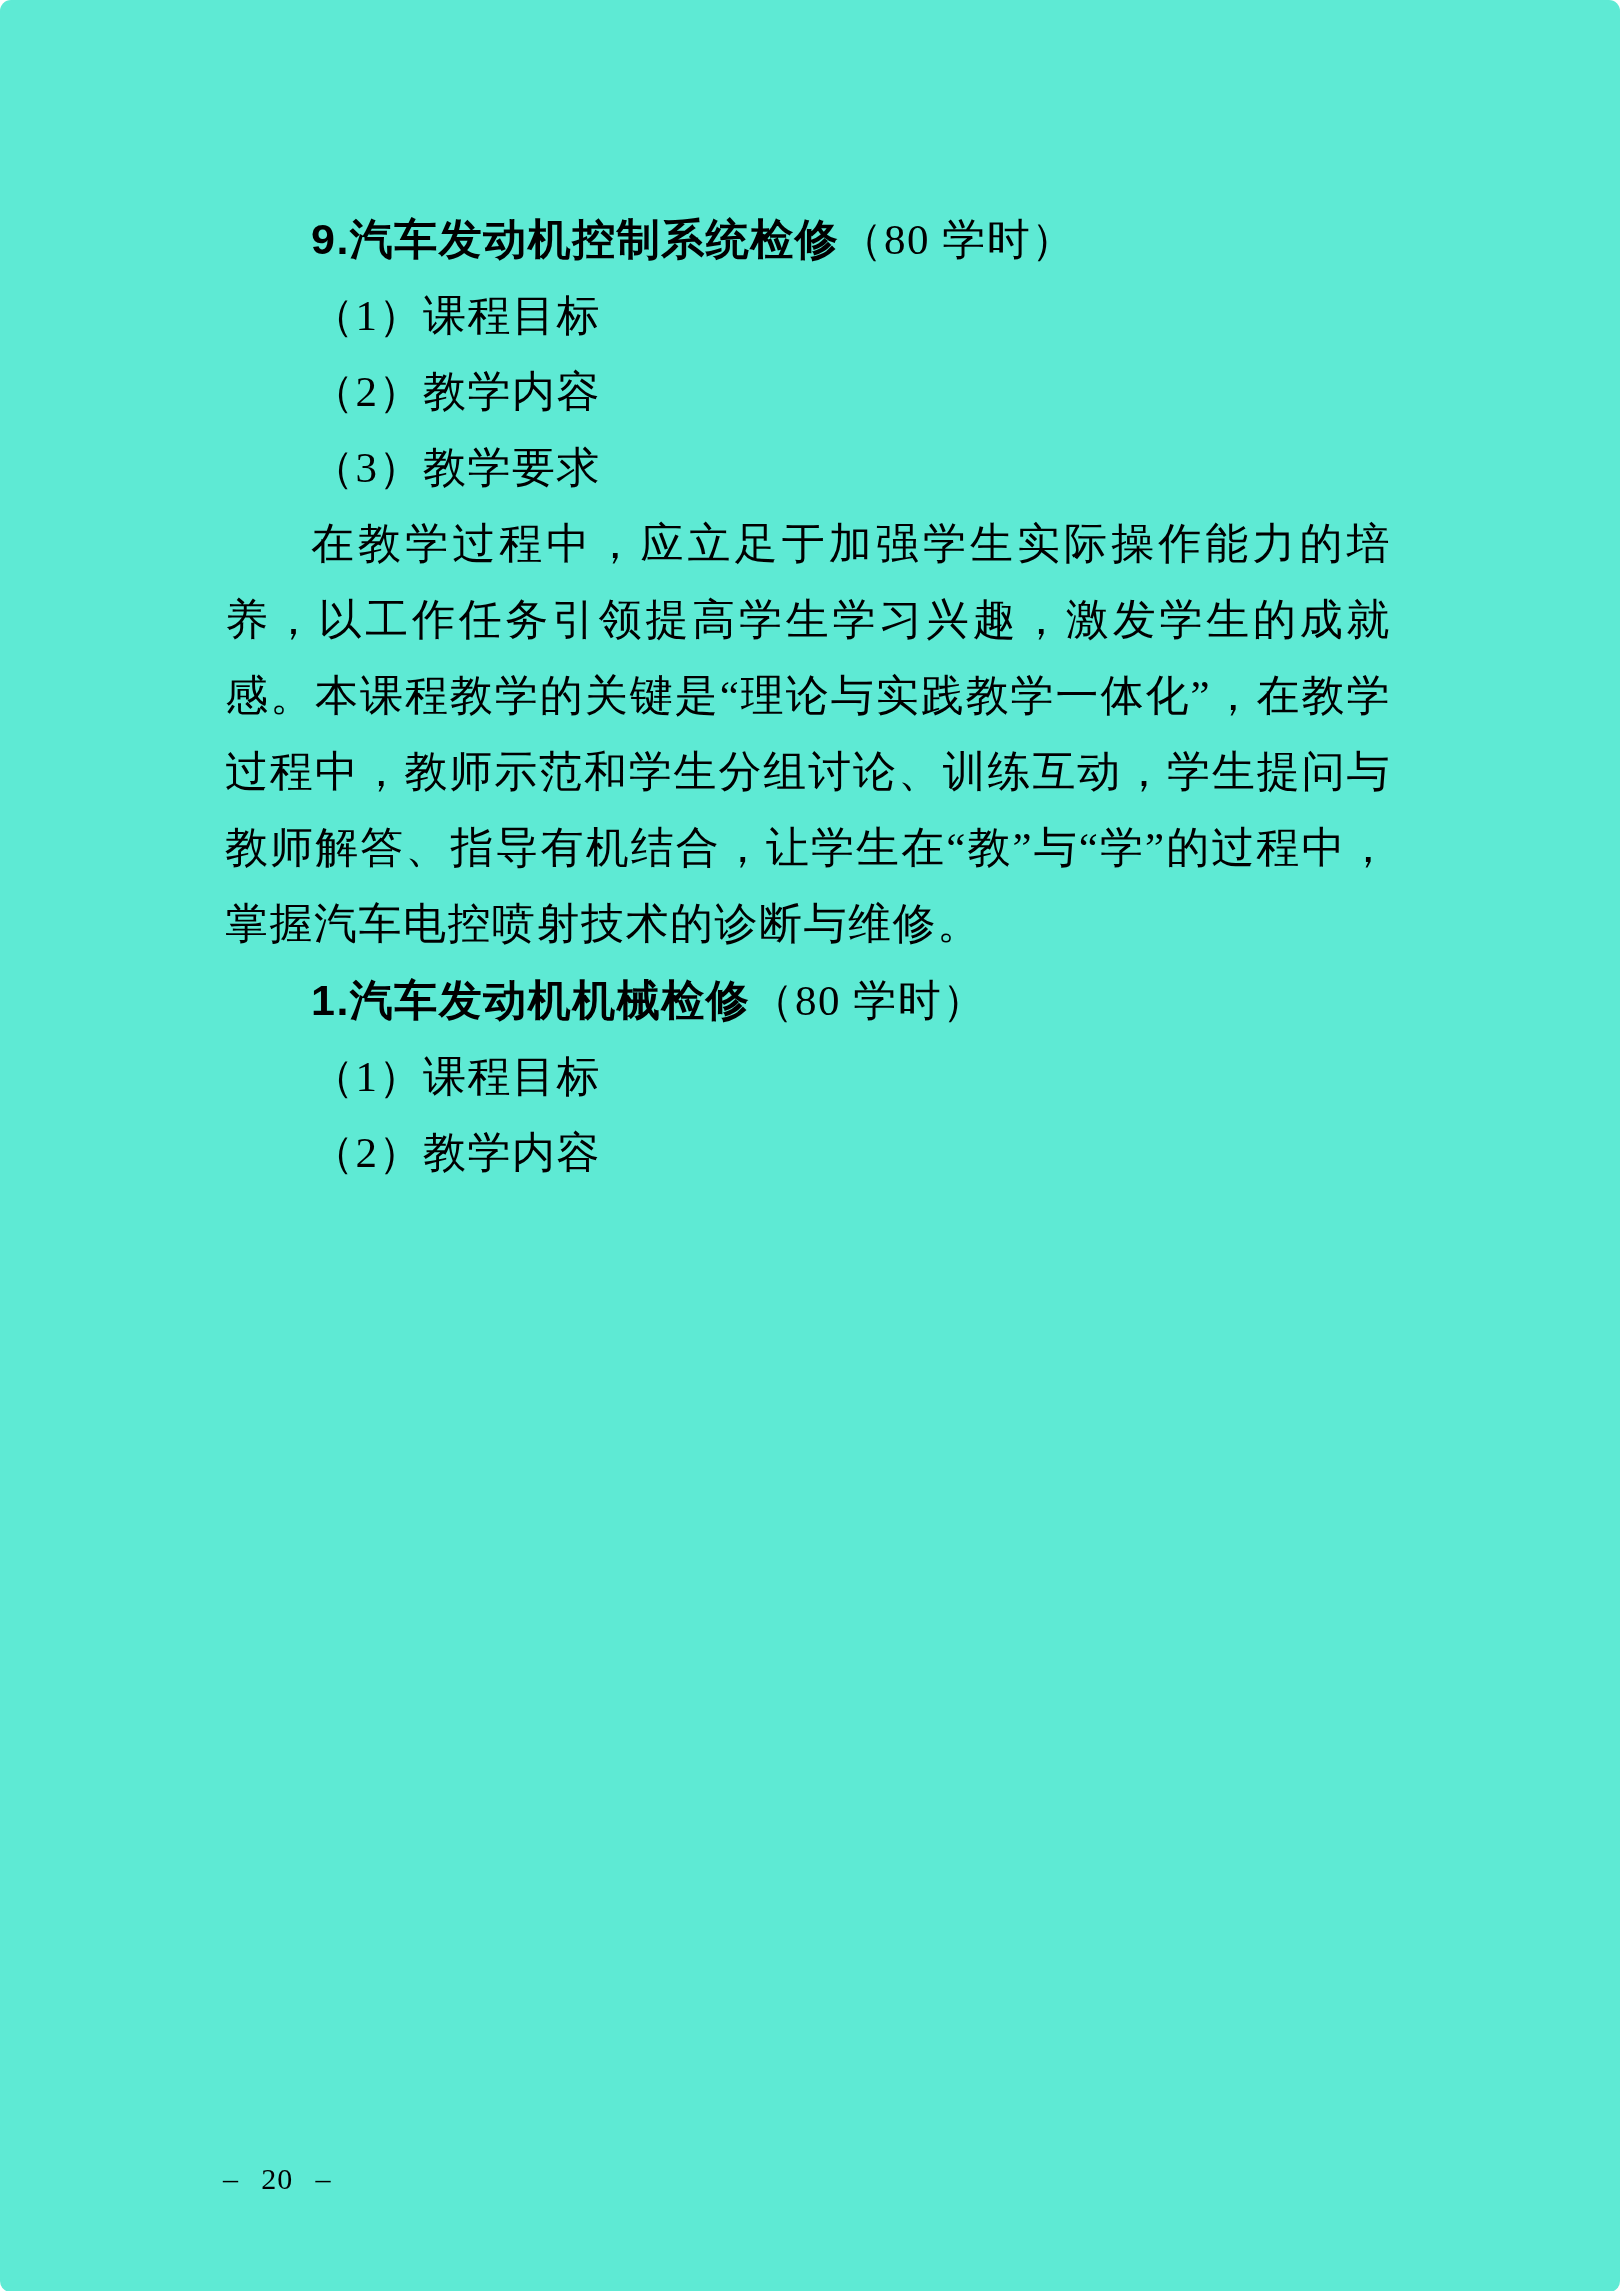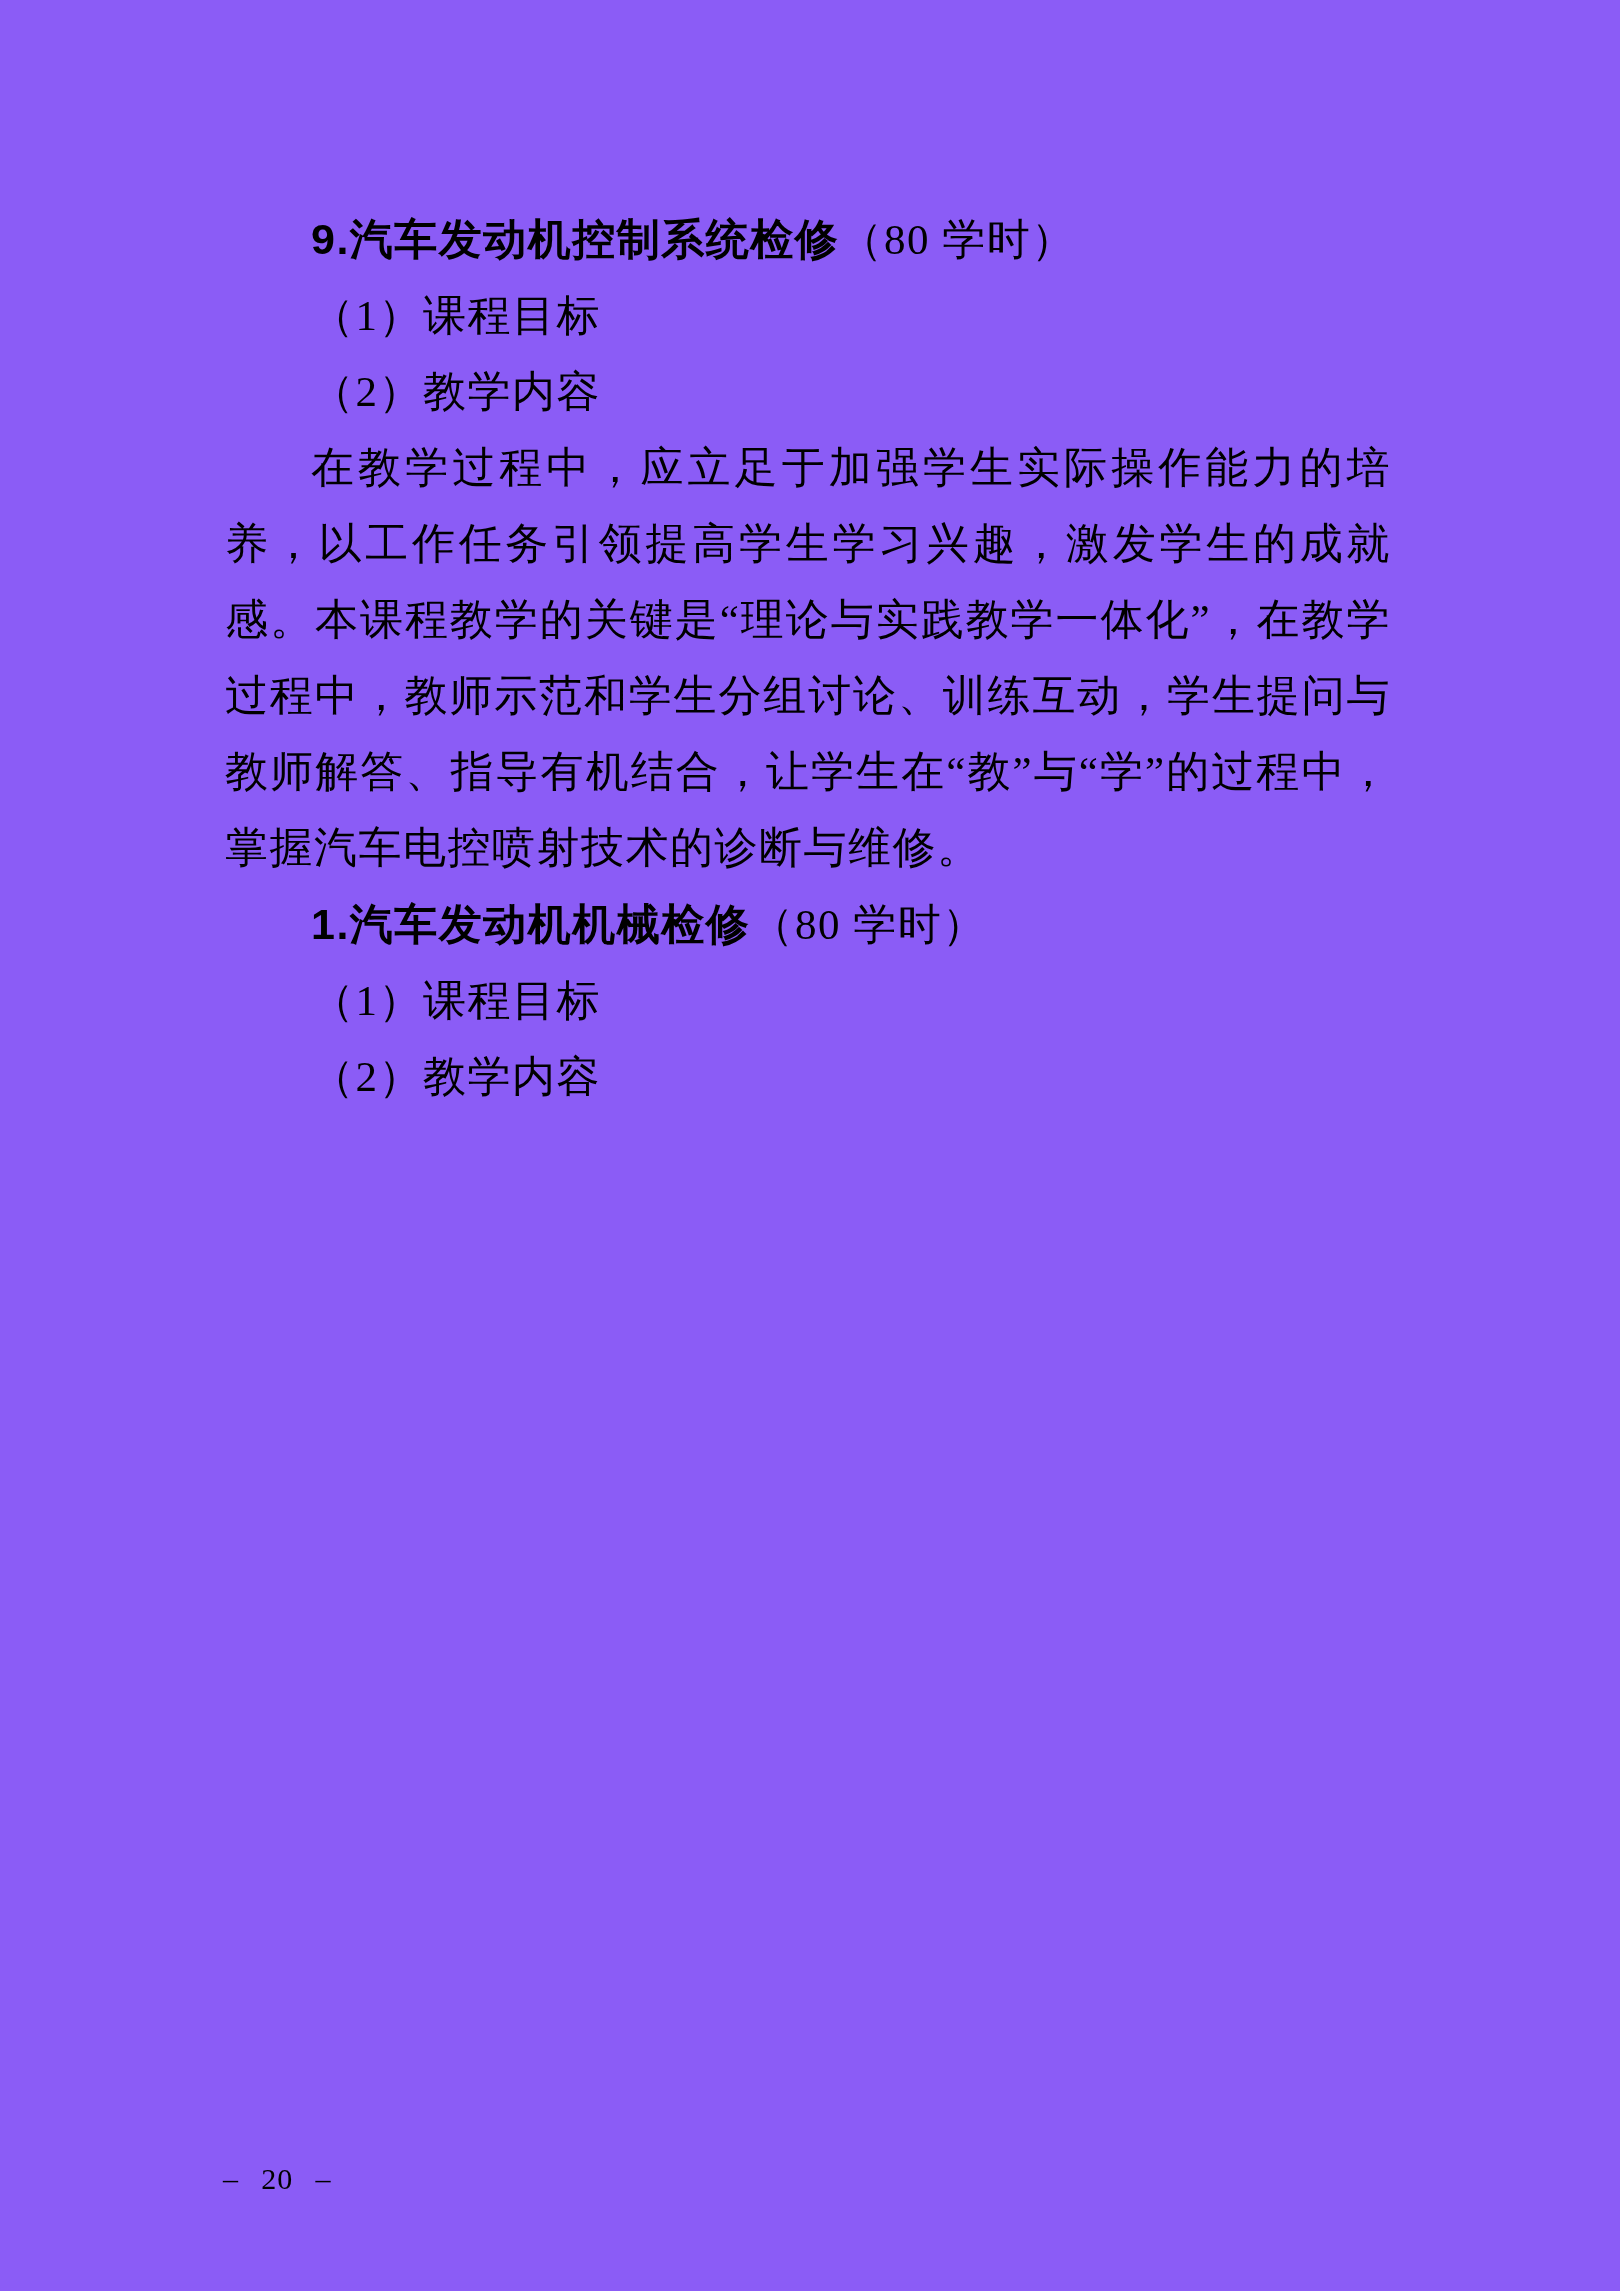--- a/index.html
+++ b/index.html
@@ -4,24 +4,25 @@
 <style>
   html, body {
     margin: 0;
     padding: 0;
     background: #ffffff;
   }
   .page {
     position: relative;
     width: 1620px;
     height: 2292px;
-    background: #8b5cf6;
+    background: #5eead4;
     color: #000000;
     font-family: "Liberation Serif", serif;
     overflow: hidden;
+    border-radius: 11px;
   }
   .content {
     position: absolute;
     left: 225px;
     top: 201px;
     width: 1166px;
   }
   .content p {
     margin: 0;
     padding: 0;
@@ -66,20 +67,21 @@
   <div class="content">
 
     <p class="heading"><span class="heading-title">9.汽车发动机控制系统检修</span><span class="heading-suffix">（80 学时）</span></p>
 
     <p class="label-line">（1）课程目标</p>
 
 
     <p class="label-line">（2）教学内容</p>
 
 
+    <p class="label-line">（3）教学要求</p>
 
     <p class="para">在教学过程中，应立足于加强学生实际操作能力的培养，以工作任务引领提高学生学习兴趣，激发学生的成就感。本课程教学的关键是“理论与实践教学一体化”，在教学过程中，教师示范和学生分组讨论、训练互动，学生提问与教师解答、指导有机结合，让学生在“教”与“学”的过程中，掌握汽车电控喷射技术的诊断与维修。</p>
 
     <p class="heading"><span class="heading-title">1.汽车发动机机械检修</span><span class="heading-suffix">（80 学时）</span></p>
 
     <p class="label-line">（1）课程目标</p>
 
 
     <p class="label-line">（2）教学内容</p>
 

